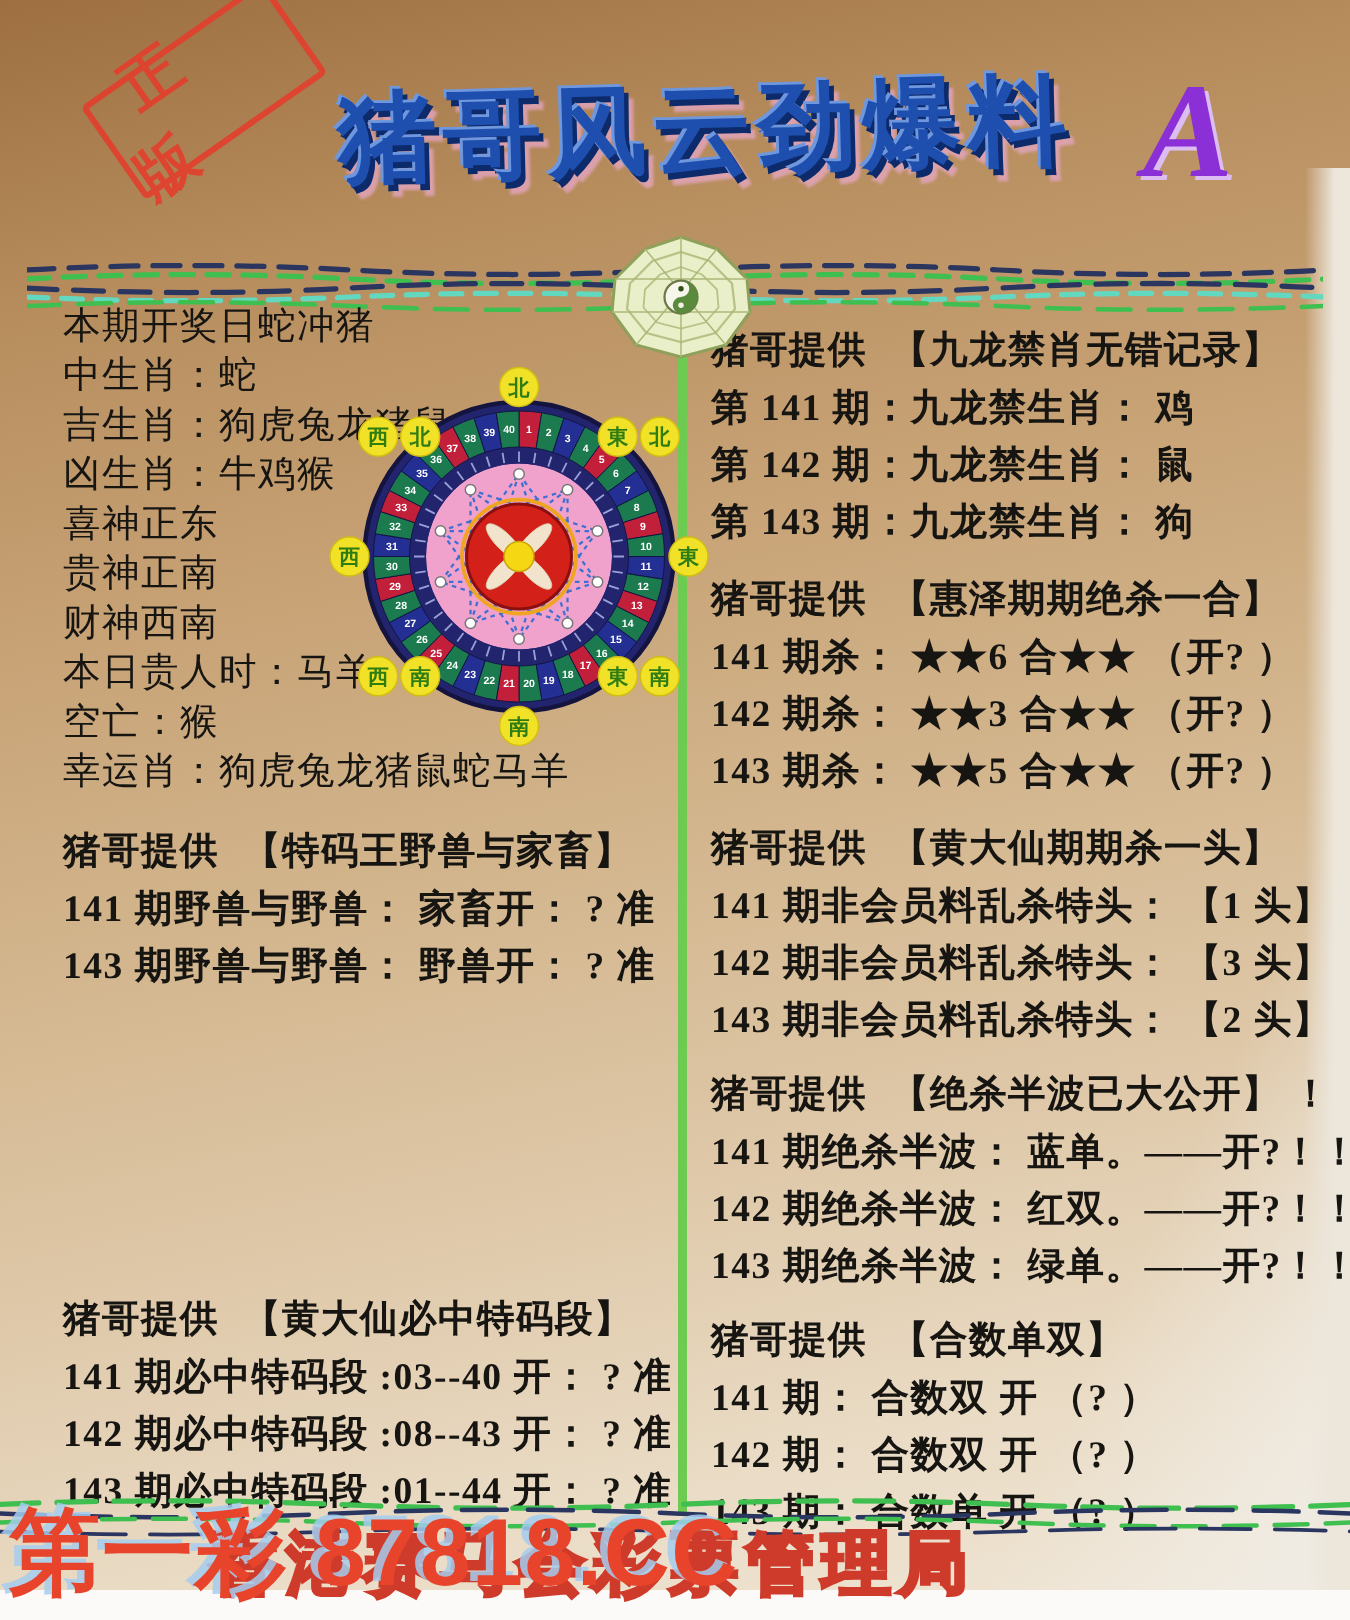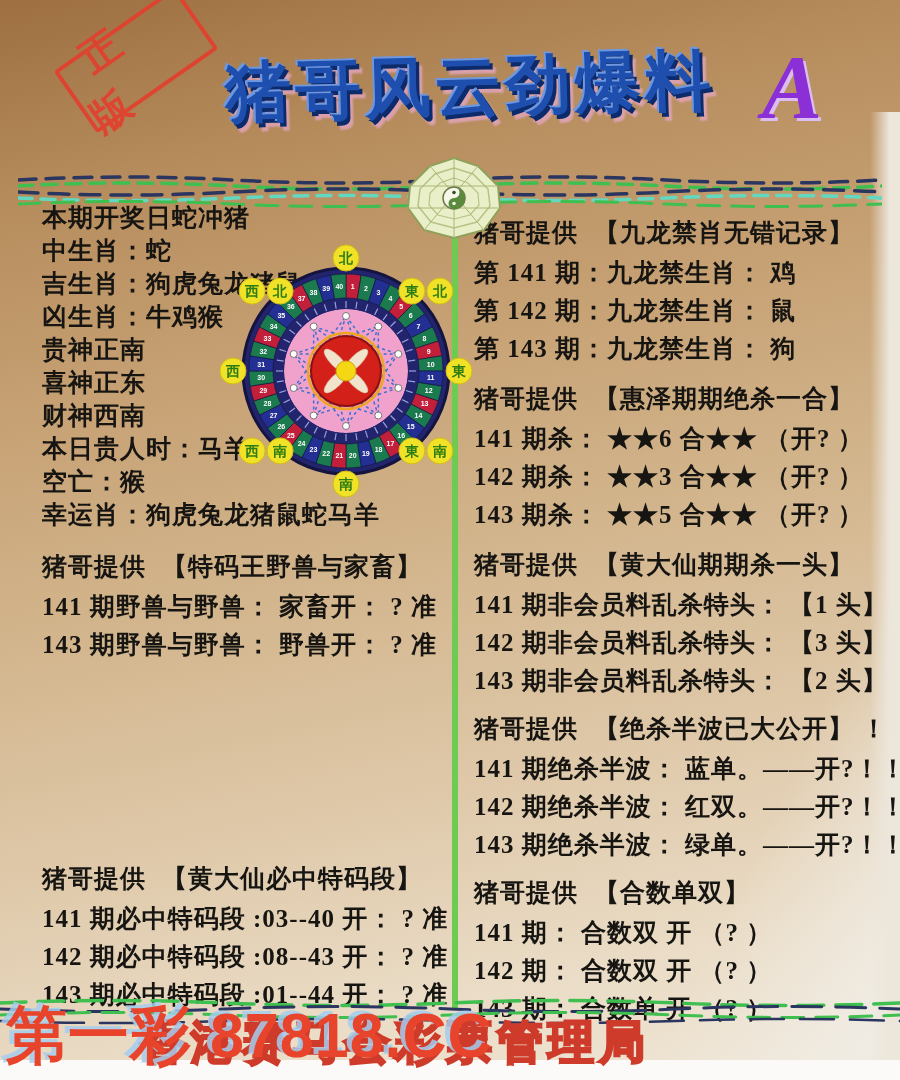--- a/index.html
+++ b/index.html
@@ -46,21 +46,21 @@
   .bagua { position:absolute; left:406px; top:156px; z-index:2; }
   .v-divider {
     position:absolute; left:452px; top:186px; width:6px; height:822px;
     background:#6ecb52; z-index:1;
   }
   .bottom-divider { position:absolute; left:0; top:997px; z-index:2; }
 
   
   .info-block {
     position:absolute; left:42px; top:201px; z-index:1;
-    font-size:25px; font-weight:bold; color:#171512; line-height:33px;
+    font-size:25px; font-weight:normal; color:#171512; line-height:33px;
     letter-spacing:1px;
   }
   .wheel-wrap { position:absolute; left:218px; top:243px; width:256px; height:256px; z-index:2; }
 
   .section { position:absolute; width:430px; z-index:1; color:#171512; }
   .sec-header { font-size:25px; font-weight:bold; letter-spacing:1px; height:38px; }
   .sec-header .prov { margin-right:16px; }
   .sec-row { font-size:25px; font-weight:bold; line-height:38px; height:38px; letter-spacing:1px; white-space:nowrap; }
 
   .ls1 { left:42px;  top:550px; }
@@ -130,22 +130,22 @@
       <circle cx="48" cy="47.5" r="1.8" fill="#f2f2e4"></circle>
   </svg>
 
   <div class="v-divider"></div>
 
   <div class="info-block">
     <div>本期开奖日蛇冲猪</div>
     <div>中生肖：蛇</div>
     <div>吉生肖：狗虎兔龙猪鼠</div>
     <div>凶生肖：牛鸡猴</div>
+    <div>喜神正东</div>
     <div>贵神正南</div>
-    <div>喜神正东</div>
     <div>财神西南</div>
     <div>本日贵人时：马羊</div>
     <div>空亡：猴</div>
     <div>幸运肖：狗虎兔龙猪鼠蛇马羊</div>
   </div>
 
   <div class="wheel-wrap">
     <svg id="wheel-svg" width="256" height="256" viewBox="0 0 256 256">
         <circle cx="128" cy="128" r="103" fill="#23246e" stroke="#14143f" stroke-width="3"></circle>
         <circle cx="128" cy="128" r="62" fill="#f0a2cc"></circle>

